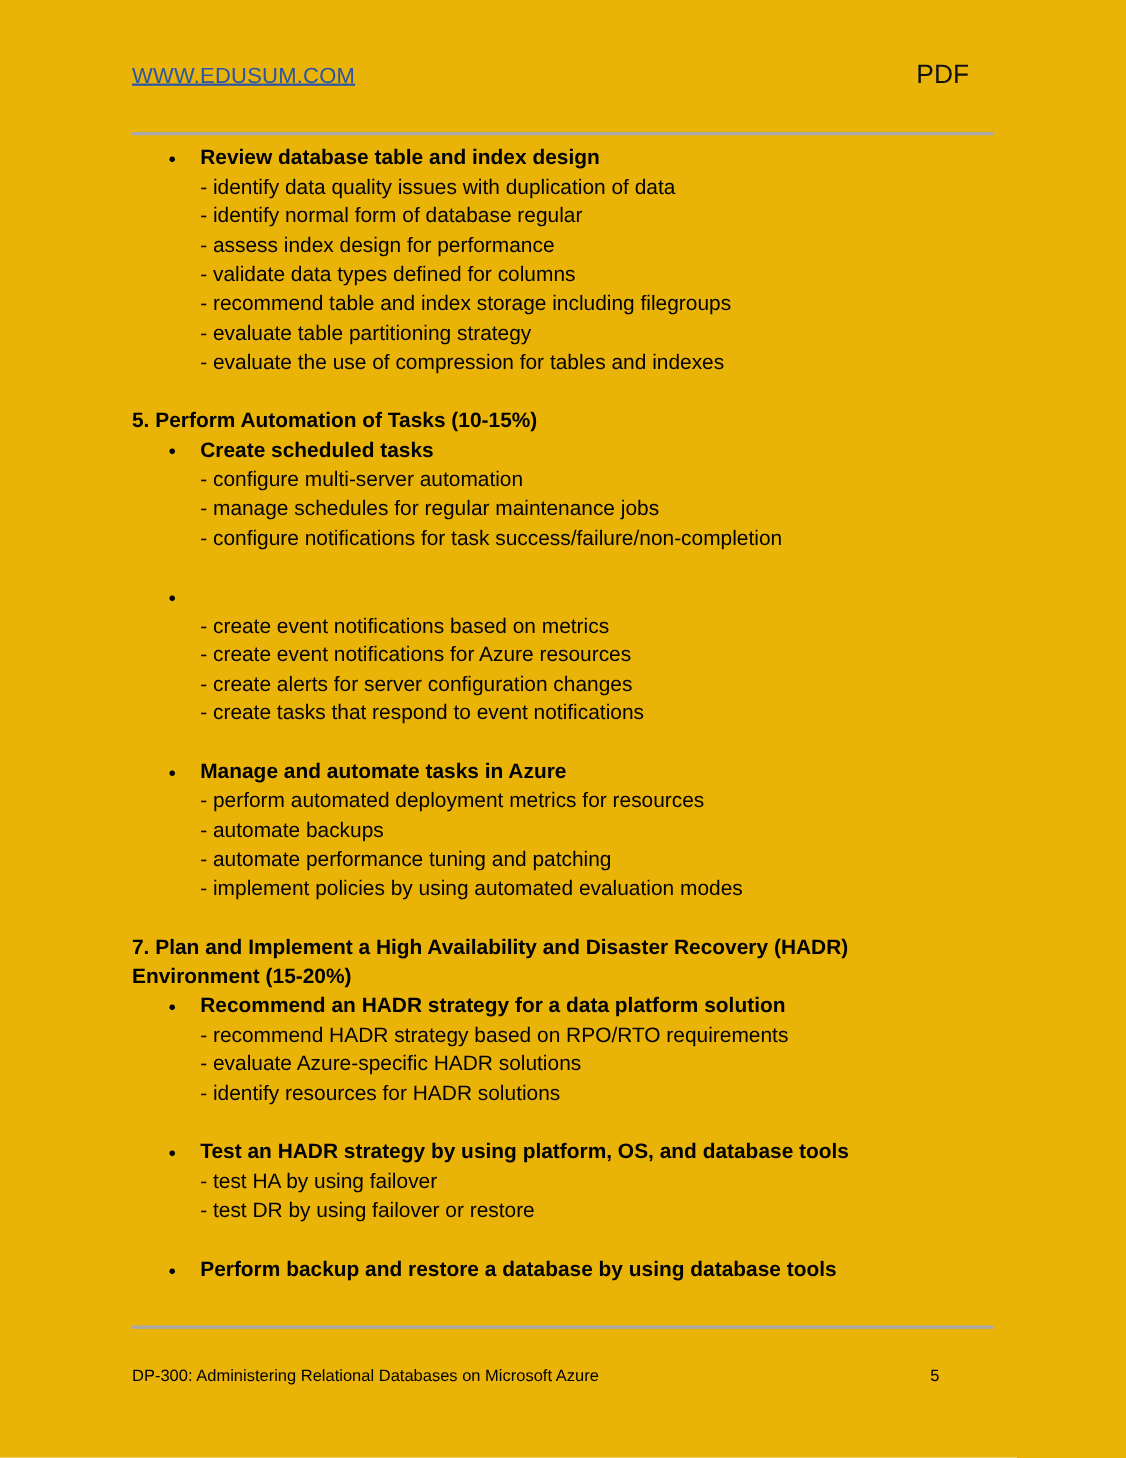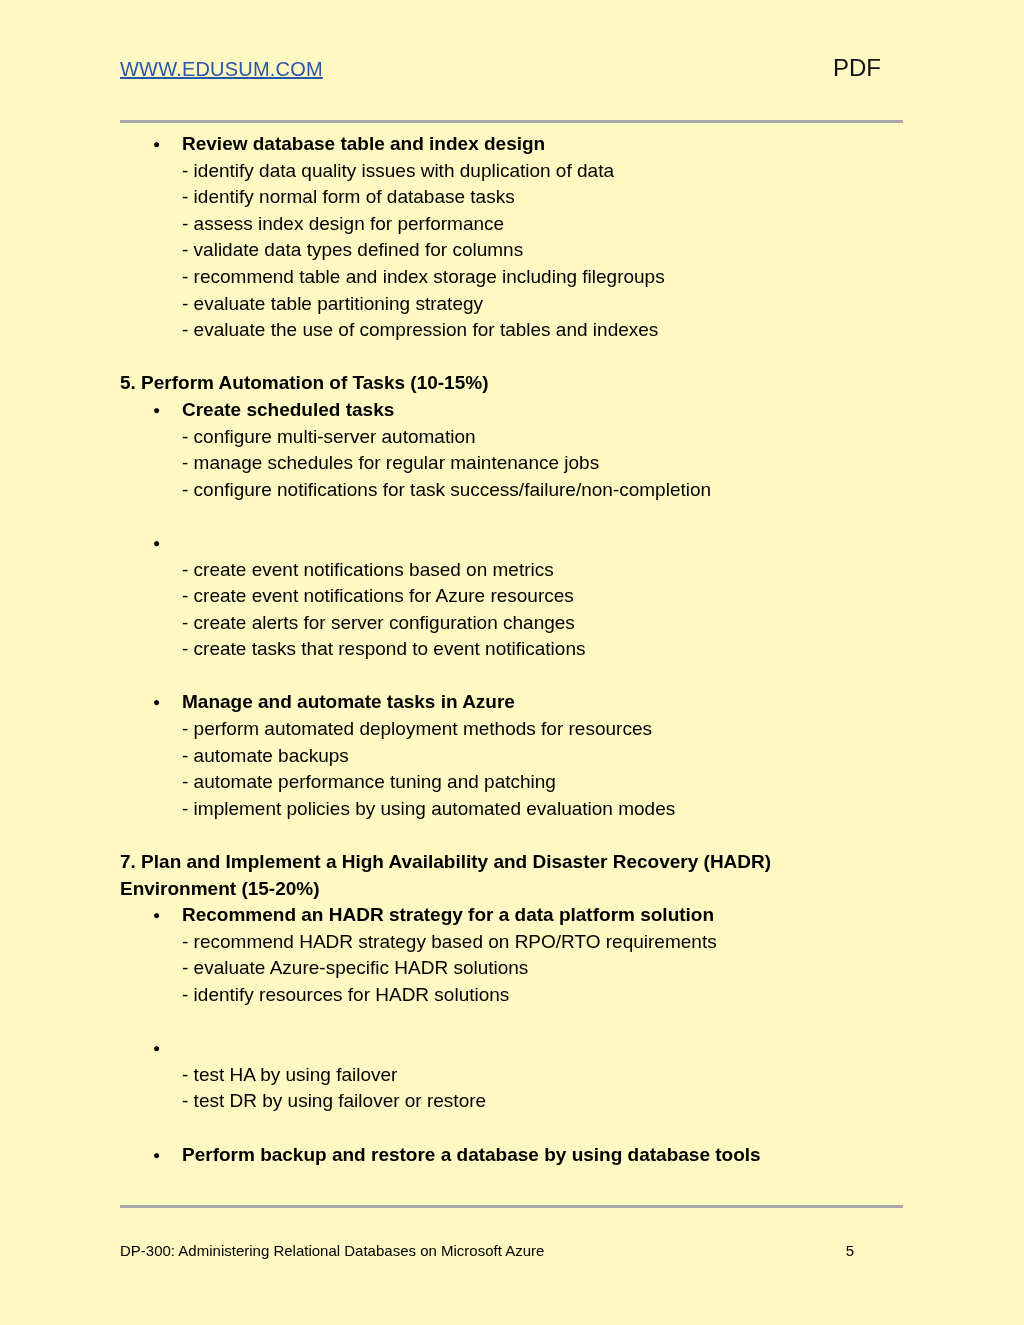--- a/index.html
+++ b/index.html
@@ -11,21 +11,21 @@
     width: 1024px;
     height: 1325px;
     position: relative;
     font-family: "Liberation Sans", sans-serif;
     color: #000000;
     overflow: hidden;
   }
   .page {
     position: absolute;
     inset: 0;
-    background: #fef9c3;
+    background: #eab308;
   }
   .header {
     position: absolute;
     top: 56px;
     left: 120px;
     right: 121px;
     display: flex;
     justify-content: space-between;
     align-items: baseline;
     font-size: 20px;
@@ -100,21 +100,21 @@
   <div class="rule rule-top"></div>
 
   <div class="content">
 
     <section class="block gap">
       <div class="btitle">
         <span class="dot">●</span>
         <span>Review database table and index design</span>
       </div>
       <div class="sub">- identify data quality issues with duplication of data</div>
-      <div class="sub">- identify normal form of database tasks</div>
+      <div class="sub">- identify normal form of database regular</div>
       <div class="sub">- assess index design for performance</div>
       <div class="sub">- validate data types defined for columns</div>
       <div class="sub">- recommend table and index storage including filegroups</div>
       <div class="sub">- evaluate table partitioning strategy</div>
       <div class="sub">- evaluate the use of compression for tables and indexes</div>
     </section>
 
     <section class="block">
       <div class="heading-line">5. Perform Automation of Tasks (10-15%)</div>
     </section>
@@ -137,21 +137,21 @@
       <div class="sub">- create event notifications for Azure resources</div>
       <div class="sub">- create alerts for server configuration changes</div>
       <div class="sub">- create tasks that respond to event notifications</div>
     </section>
 
     <section class="block gap">
       <div class="btitle">
         <span class="dot">●</span>
         <span>Manage and automate tasks in Azure</span>
       </div>
-      <div class="sub">- perform automated deployment methods for resources</div>
+      <div class="sub">- perform automated deployment metrics for resources</div>
       <div class="sub">- automate backups</div>
       <div class="sub">- automate performance tuning and patching</div>
       <div class="sub">- implement policies by using automated evaluation modes</div>
     </section>
 
     <section class="block">
       <div class="heading-line">7. Plan and Implement a High Availability and Disaster Recovery (HADR)</div>
       <div class="heading-line">Environment (15-20%)</div>
     </section>
 
@@ -161,20 +161,21 @@
         <span>Recommend an HADR strategy for a data platform solution</span>
       </div>
       <div class="sub">- recommend HADR strategy based on RPO/RTO requirements</div>
       <div class="sub">- evaluate Azure-specific HADR solutions</div>
       <div class="sub">- identify resources for HADR solutions</div>
     </section>
 
     <section class="block gap">
       <div class="btitle">
         <span class="dot">●</span>
+        <span>Test an HADR strategy by using platform, OS, and database tools</span>
       </div>
       <div class="sub">- test HA by using failover</div>
       <div class="sub">- test DR by using failover or restore</div>
     </section>
 
     <section class="block">
       <div class="btitle">
         <span class="dot">●</span>
         <span>Perform backup and restore a database by using database tools</span>
       </div>

